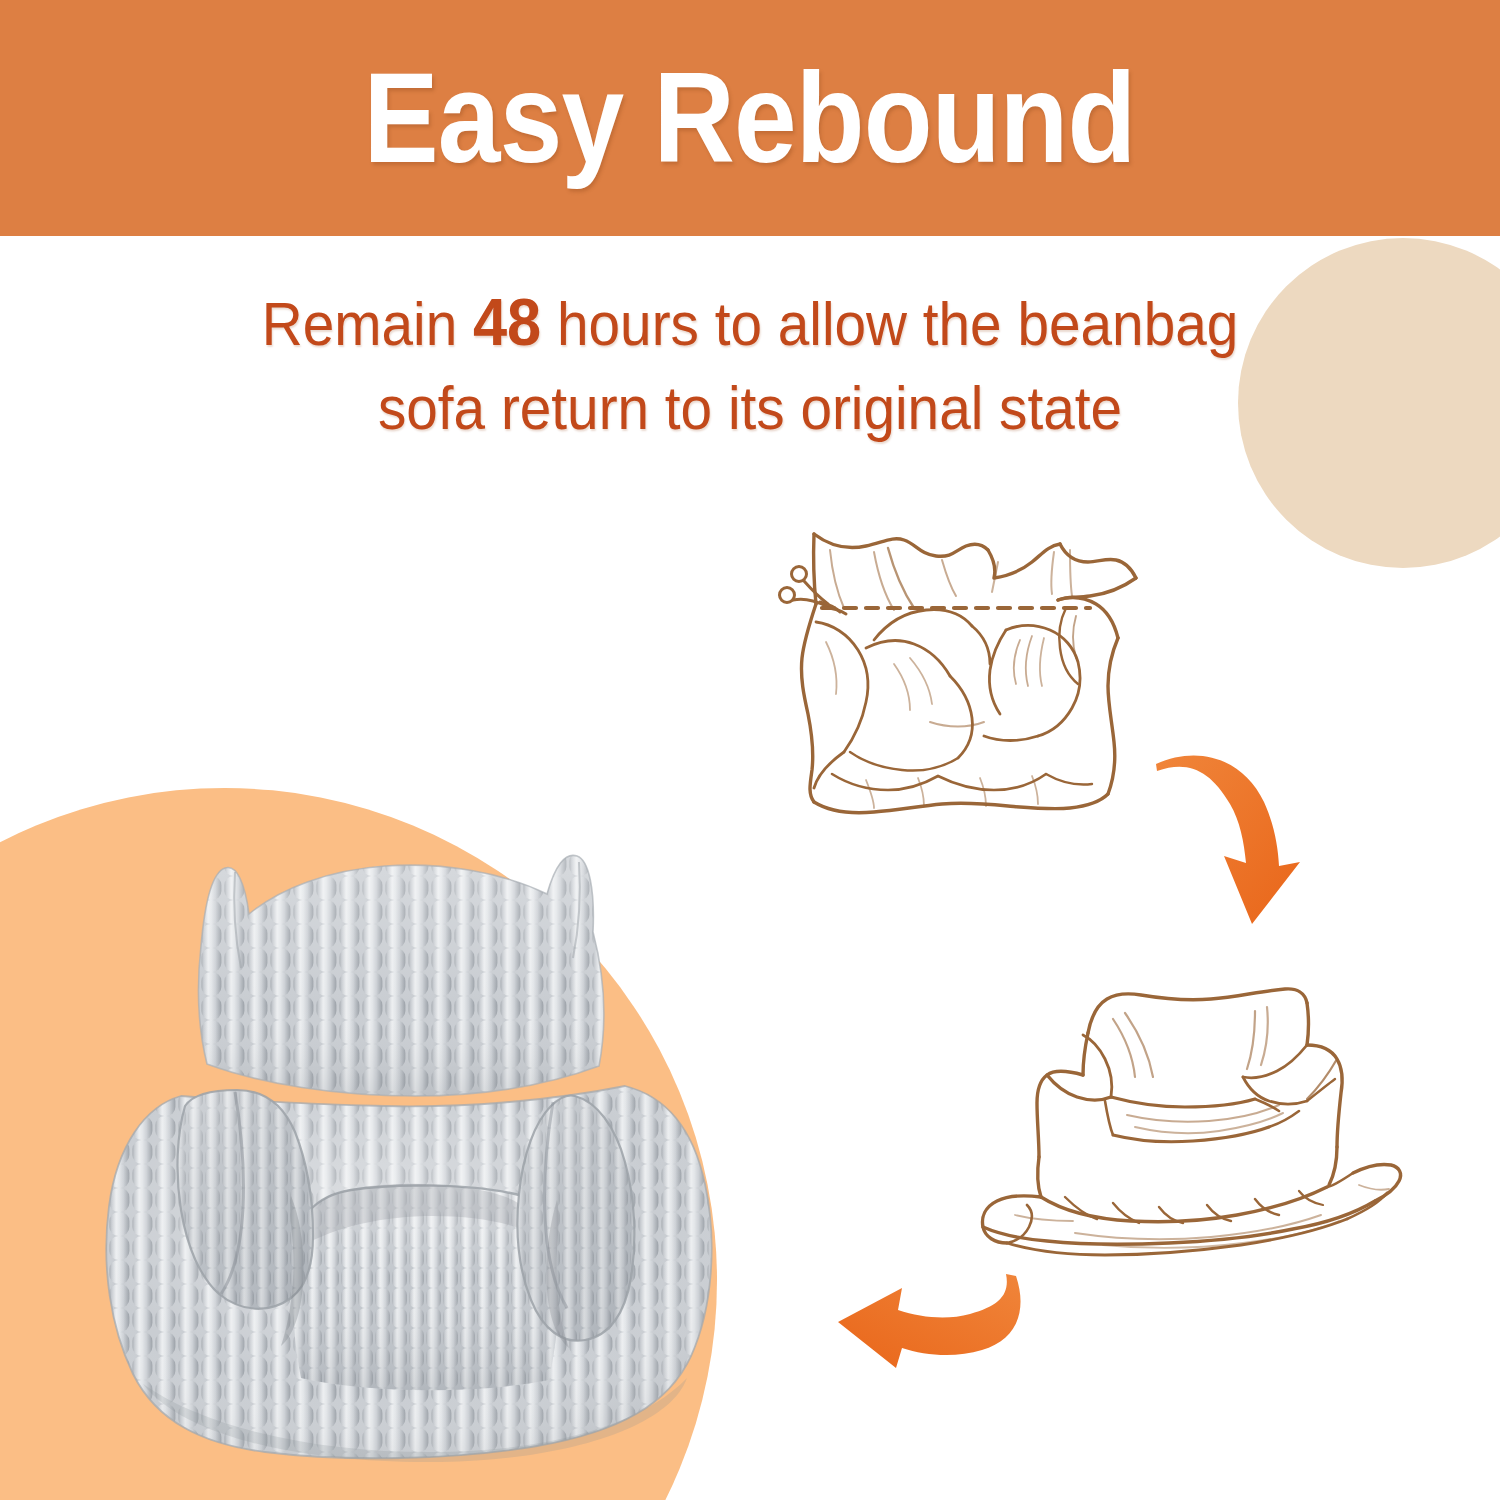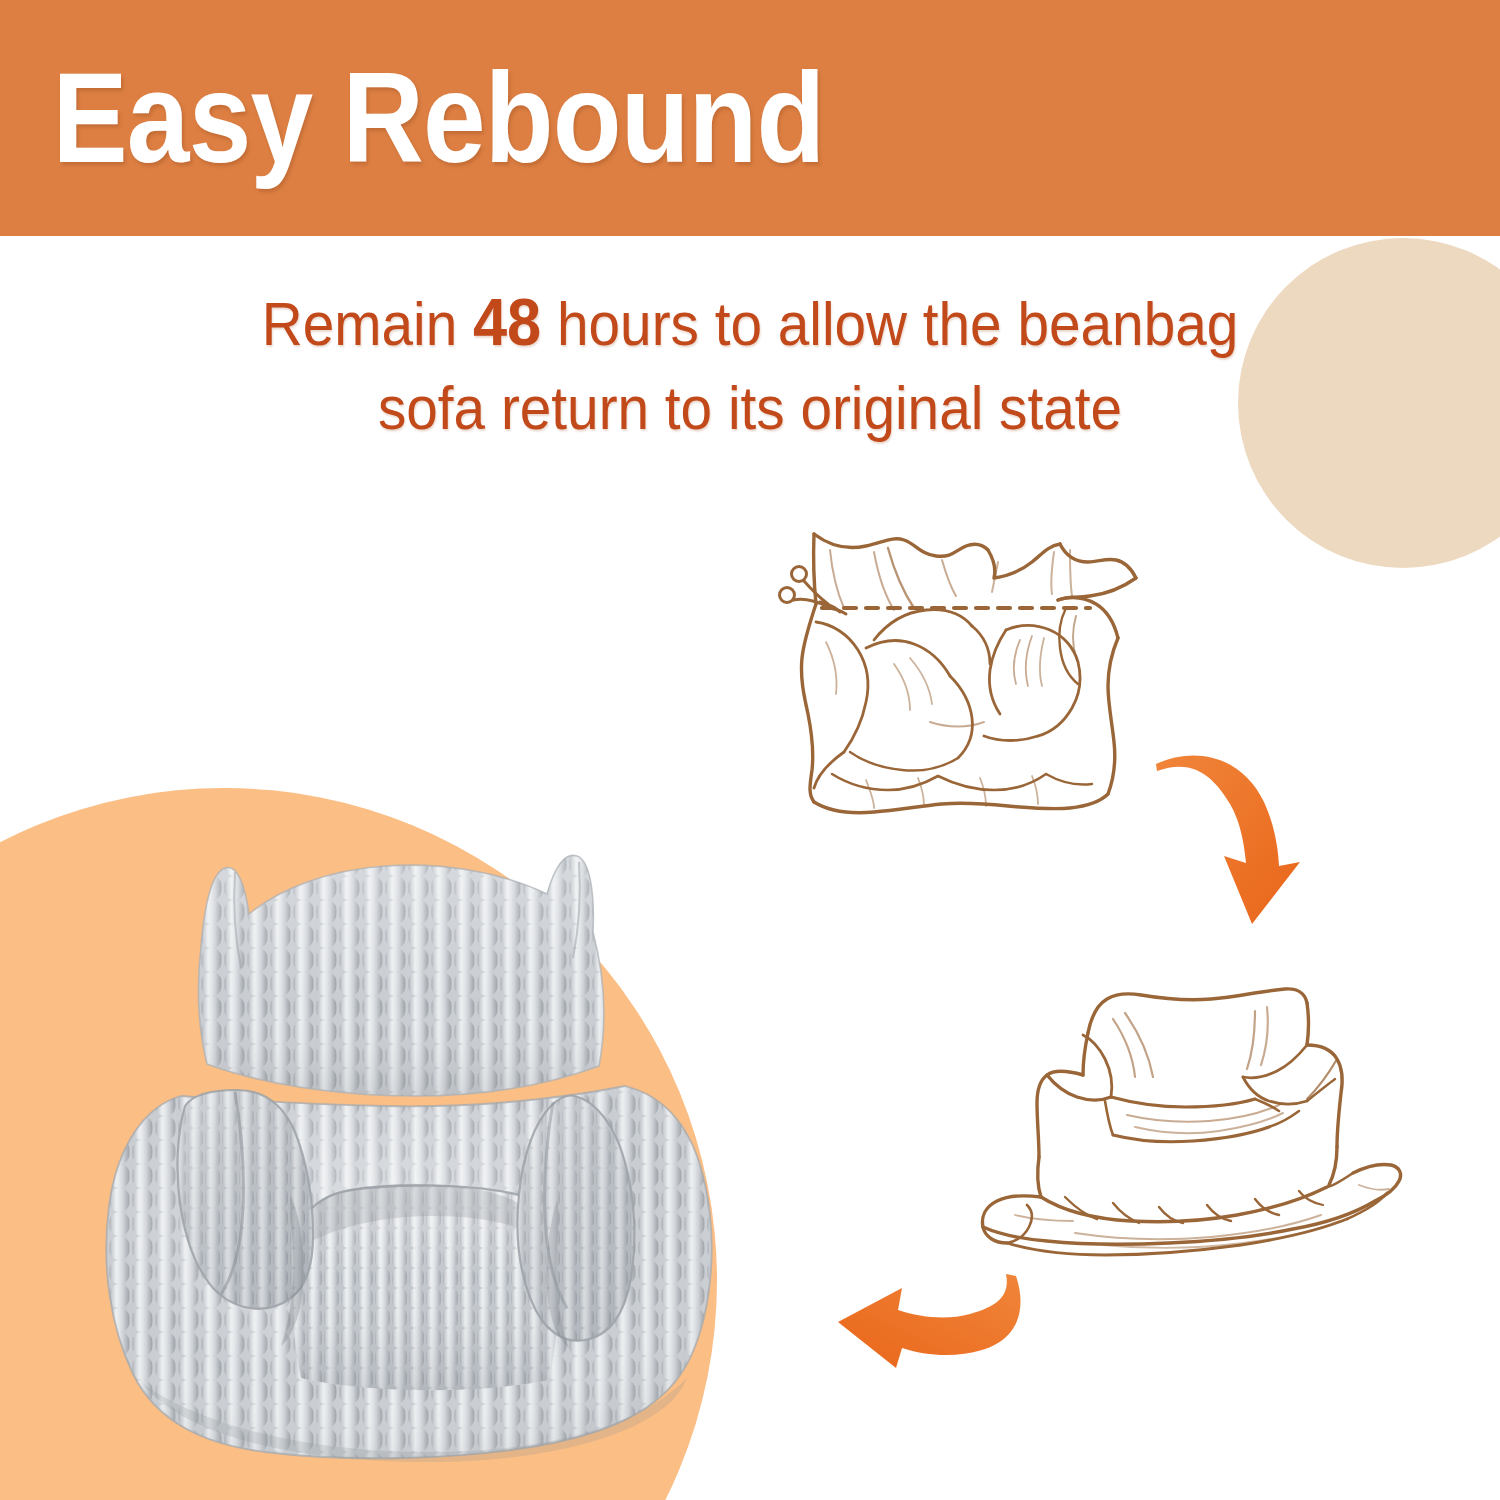--- a/index.html
+++ b/index.html
@@ -14,21 +14,21 @@
     position:relative;
     width:1500px;height:1500px;
     background:#ffffff;
     overflow:hidden;
   }
 
   
   .banner{
     position:absolute;left:0;top:0;width:1500px;height:236px;
     background:#DD7F43;
-    display:flex;align-items:center;justify-content:flex-start;
+    display:flex;align-items:center;justify-content:center;
   }
   .banner-title{
     color:#ffffff;
     font-family:"Liberation Sans", sans-serif;
     font-weight:bold;
     font-size:128px;
     line-height:1;
     letter-spacing:-1px;
     transform:scaleX(.88);
     text-shadow:2px 3px 4px rgba(120,55,15,.25);

